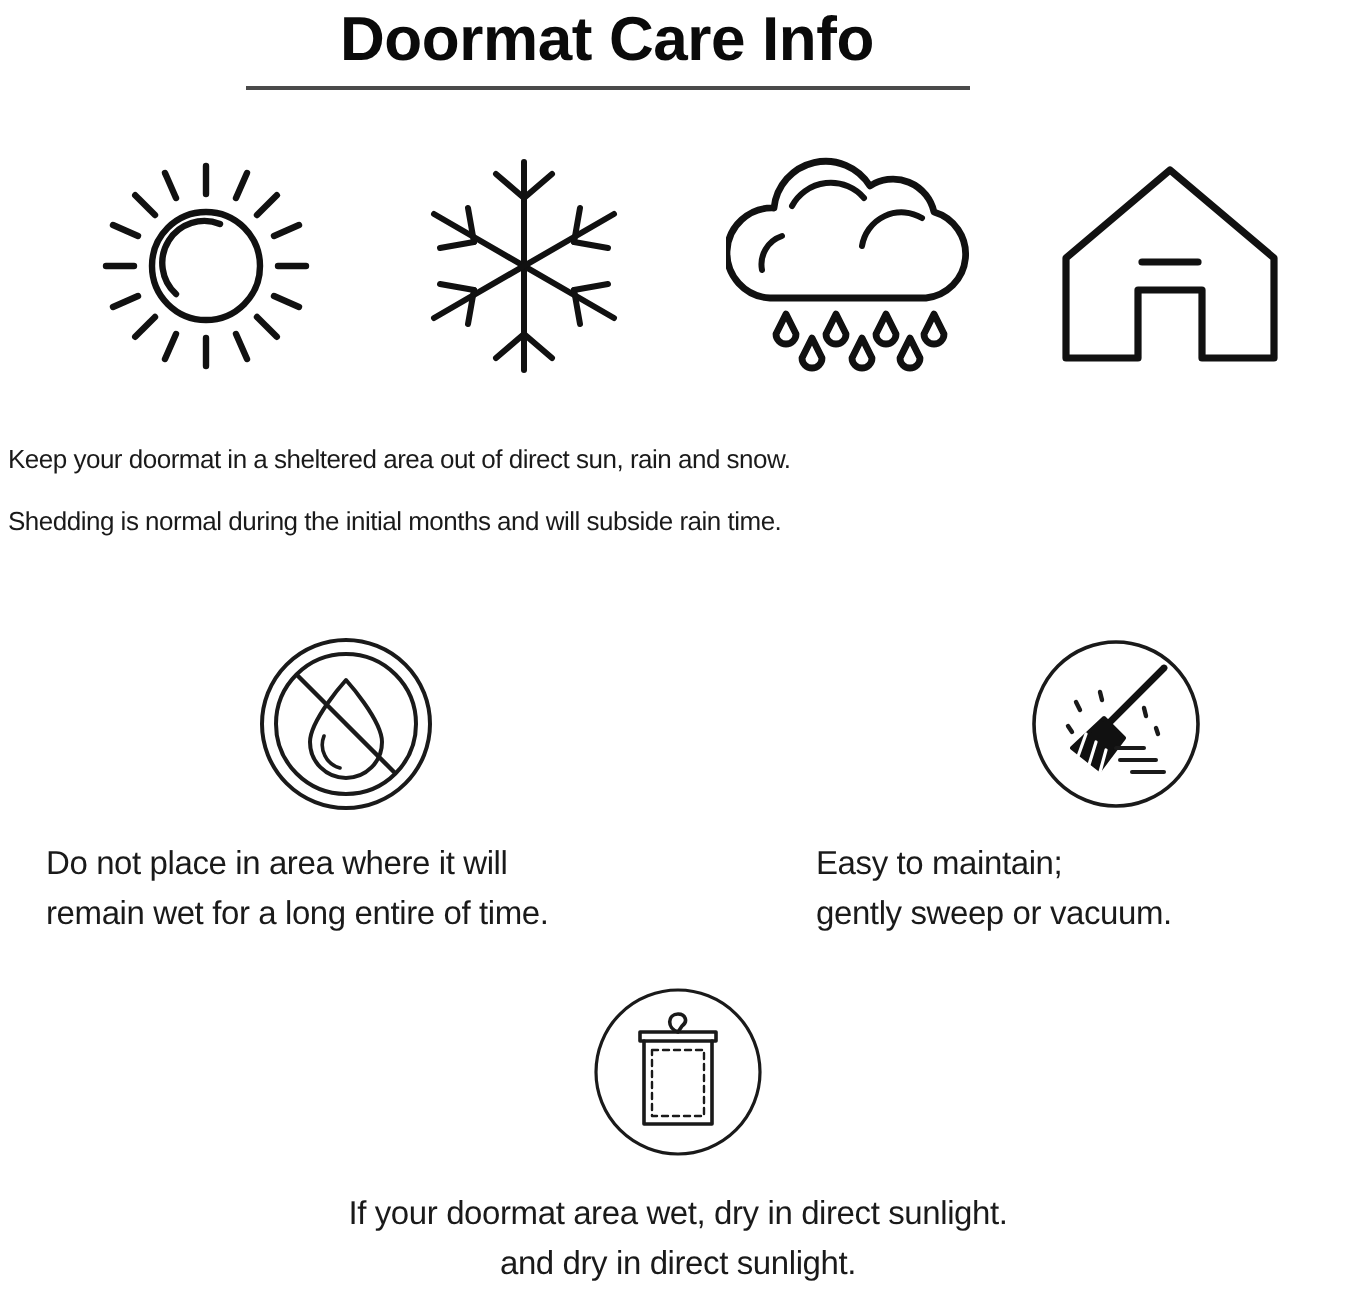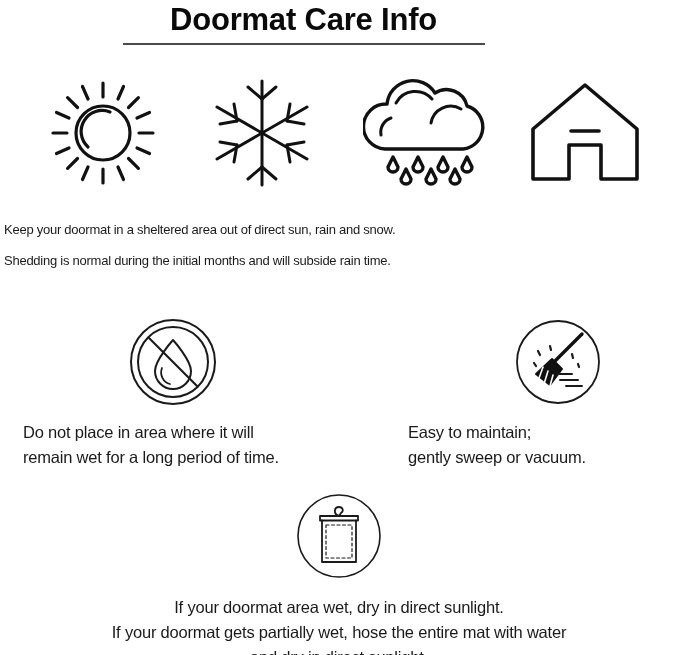--- a/index.html
+++ b/index.html
@@ -221,21 +221,21 @@
     <svg width="88" height="88" viewBox="0 0 88 88" fill="none" stroke="#1a1a1a" stroke-width="2" stroke-linecap="round" stroke-linejoin="round">
       <circle cx="44" cy="44" r="42"></circle>
       <circle cx="44" cy="44" r="35"></circle>
       <path d="M44 22 C44 22 62 42 62 53 A18 18 0 0 1 26 53 C26 42 44 22 44 22 Z"></path>
       <path d="M33 50 A12 12 0 0 0 41 66" stroke-width="1.8"></path>
       <line x1="20" y1="20" x2="68" y2="68" stroke-width="2.2"></line>
     </svg>
   </div>
   <div class="panel-caption">
     <span class="line">Do not place in area where it will</span>
-    <span class="line">remain wet for a long period of time.</span>
+    <span class="line">remain wet for a long entire of time.</span>
   </div>
 </div>
 
 <div class="panel panel-right">
   <div class="panel-icon">
     <svg width="88" height="88" viewBox="0 0 88 88" fill="none" stroke="#1a1a1a" stroke-width="1.8" stroke-linecap="round" stroke-linejoin="round">
       <circle cx="44" cy="44" r="41" fill="none"></circle>
 
       <line x1="68" y1="16" x2="38" y2="46" stroke="#111111" stroke-width="3.4"></line>
 
@@ -276,16 +276,15 @@
 
       <rect x="25" y="24" width="38" height="4.5" fill="none" stroke-width="1.8"></rect>
 
       <path d="M27 28.5 L27 70 L61 70 L61 28.5" fill="none" stroke-width="1.8"></path>
 
       <rect x="31" y="33" width="26" height="33" fill="none" stroke-width="1.2" stroke-dasharray="3 2.5"></rect>
     </svg>
   </div>
   <div class="bottom-caption">
     <span class="line">If your doormat area wet, dry in direct sunlight.</span>
-    <span class="line">If your doormat gets partially wet, hose the entire mat with water</span>
     <span class="line">and dry in direct sunlight.</span>
   </div>
 </div>
 
 </body></html>

